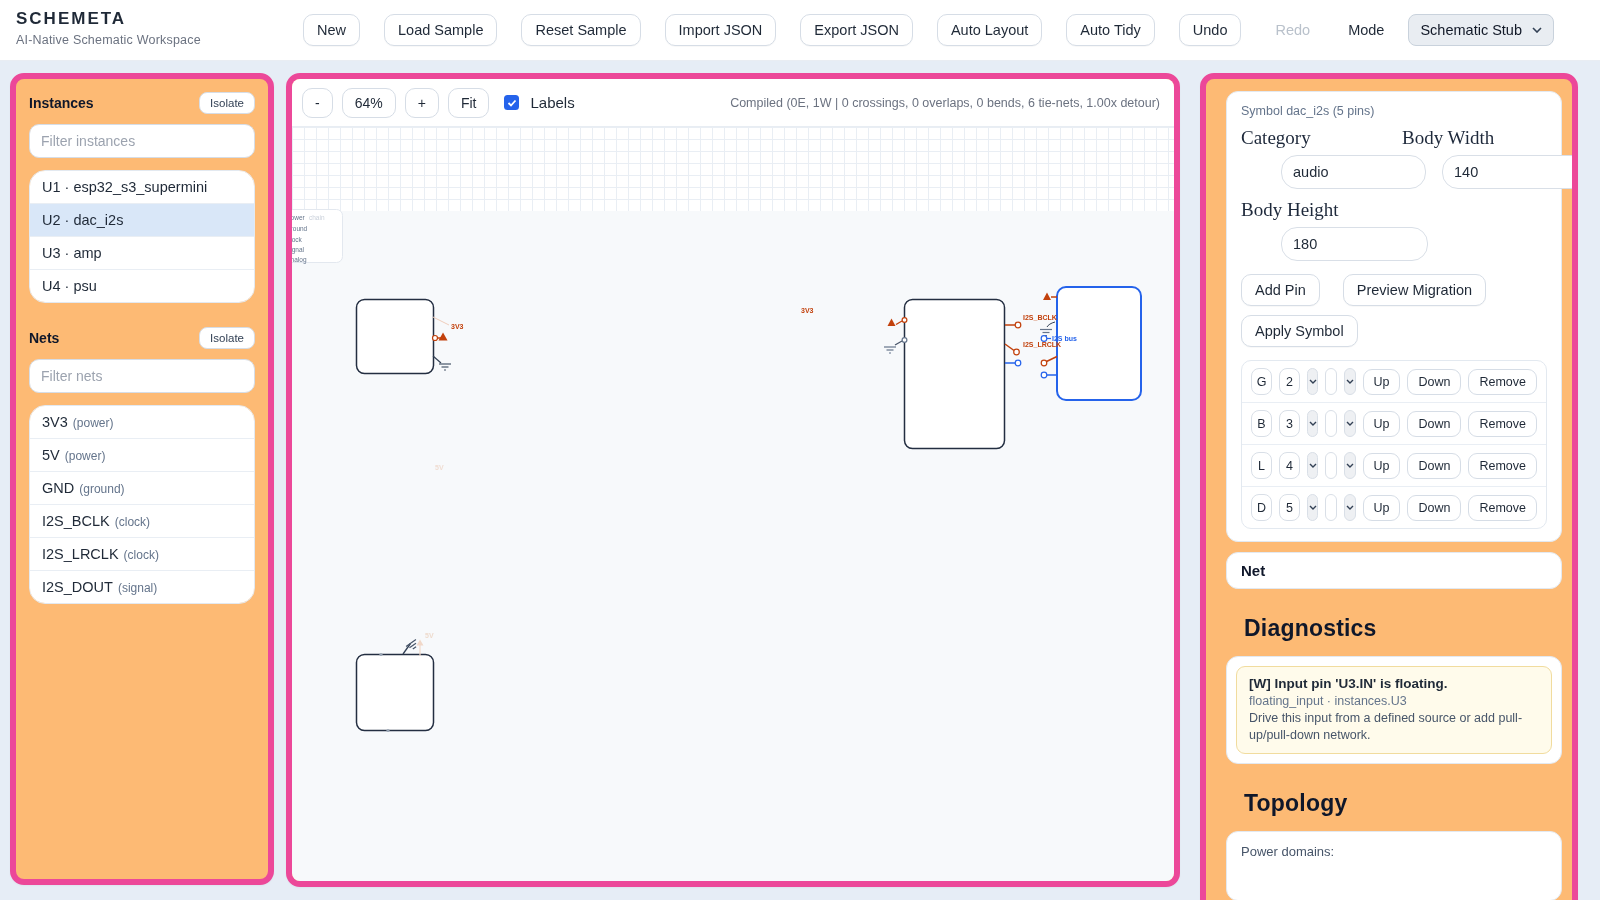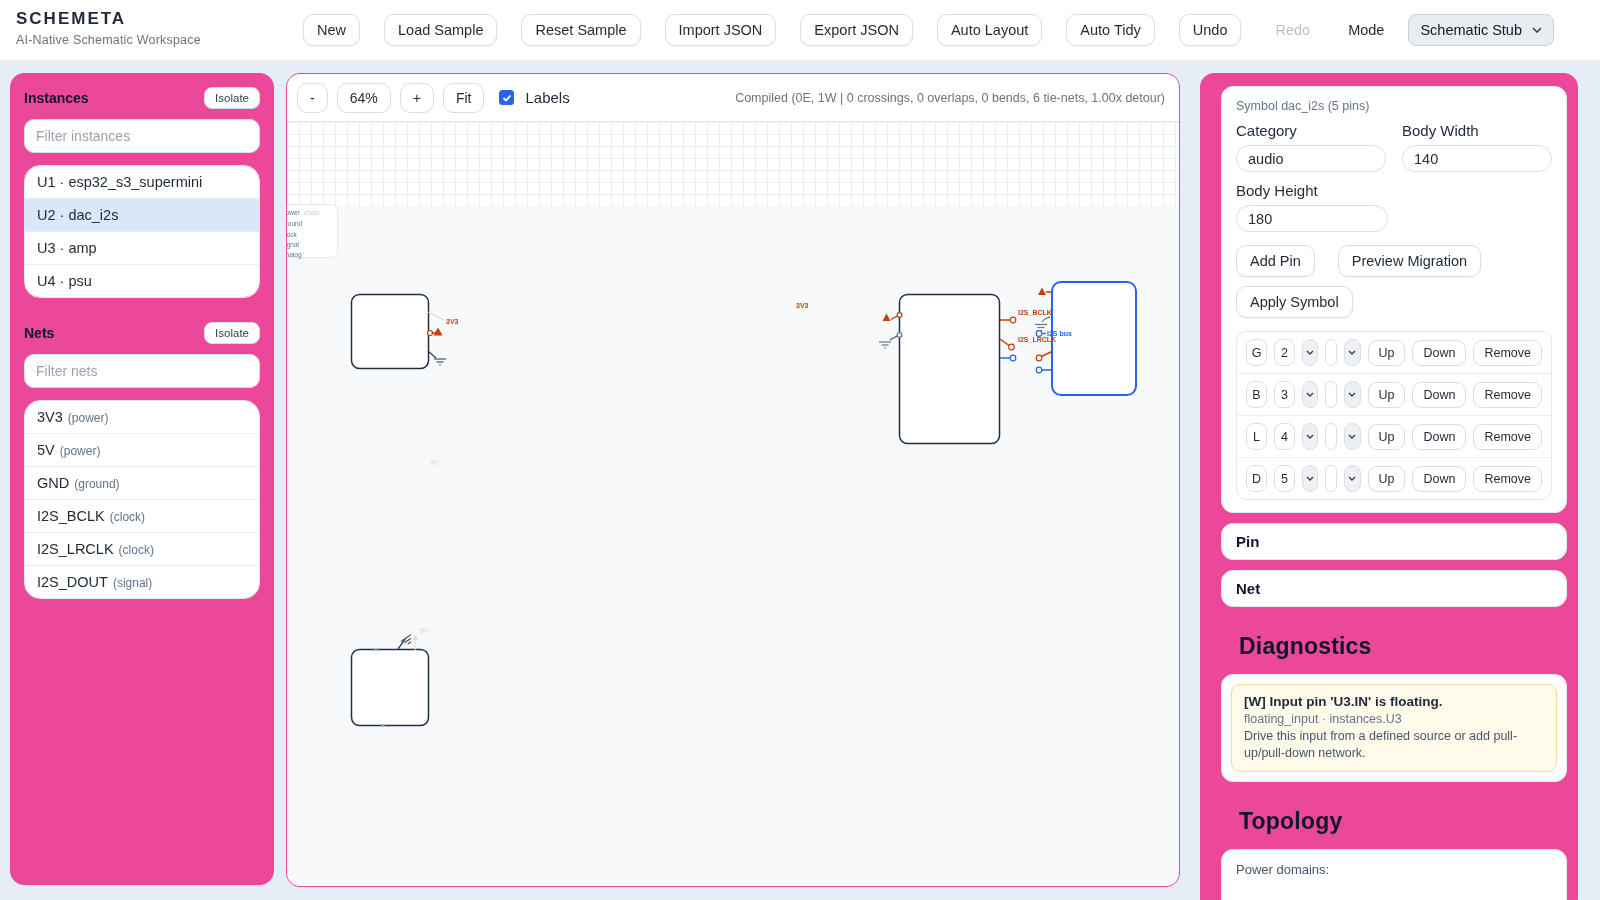--- a/index.html
+++ b/index.html
@@ -32,21 +32,21 @@
     padding:7px 10px; font-size:14.5px;
   }
   .mode-label { font-size:14.5px; color:#1f2937; margin-left:4px; }
   .mode-select {
     display:flex; align-items:center; gap:10px;
     background:#e9edf2; border:1px solid #c9d2dc; border-radius:8px;
     padding:7px 11px; font-size:14.5px; color:#111827; cursor:pointer;
   }
   
   .panel {
-    position:absolute; background:#ec4899; border:1px solid #ec4899;
+    position:absolute; background:#fdba74; border:6px solid #ec4899;
     border-radius:14px; box-shadow:0 1px 2px rgba(15,23,42,0.04);
   }
   .left-panel  { left:10px;  top:73px; width:264px; height:812px; padding:13px; }
   .canvas-panel{ left:286px; top:73px; width:894px; height:814px; padding:0; overflow:hidden; }
   .right-panel { left:1200px;top:73px; width:378px; height:840px; padding:12px 10px 12px 20px; overflow:hidden; }
   
   .sec-head { display:flex; align-items:center; justify-content:space-between; margin-bottom:10px; }
   .sec-title { font-size:14px; font-weight:bold; color:#0f172a; }
   .isolate-btn {
     font-size:11.5px; padding:4px 10px; border-radius:8px;
@@ -96,24 +96,24 @@
     background:#f7f9fb; z-index:1;
   }
   .schematic-svg { position:absolute; left:0; top:0; z-index:2; }
   .schematic-svg text { font-family:"Liberation Sans","DejaVu Sans",sans-serif; }
   
   .card { border:1px solid #e3e9f0; border-radius:12px; background:#fff; }
   .symbol-card { padding:12px 14px; margin-bottom:10px; }
   .symbol-title { font-size:12.5px; color:#64748b; margin-bottom:9px; }
   .field-grid { display:flex; gap:16px; }
   .field { flex:1; }
-  .field-label { font-size:15px; color:#1e293b; margin-bottom:6px; }
+  .field-label { font-size:19px; color:#1e293b; margin-bottom:6px;font-family:Liberation Serif, serif; }
   .text-input {
-    width:100%; height:27px; border:1px solid #d9dfe7; border-radius:16px;
-    padding:0 11px; font-size:14.5px; color:#1f2937; font-family:inherit; outline:none;
+    width:100%; height:34px; border:1px solid #d9dfe7; border-radius:16px;
+    padding:0 11px; font-size:14.5px; color:#1f2937; font-family:inherit; outline:none;margin-left:40px;
   }
   .half { width:48%; margin-top:10px; }
   .btn-row { display:flex; gap:23px; margin-top:13px; flex-wrap:wrap; }
   .pins-list { margin-top:13px; border:1px solid #e3e9f0; border-radius:10px; overflow:hidden; }
   .pin-row { display:flex; align-items:center; gap:7px; padding:7px 9px; border-top:1px solid #e9eef4; }
   .pin-row:first-child { border-top:none; }
   .mini-input {
     width:21px; height:27px; border:1px solid #d9dfe7; border-radius:8px;
     text-align:center; font-size:12.5px; color:#1f2937; font-family:inherit; outline:none; padding:0;
   }
@@ -397,21 +397,20 @@
               <polyline points="1,1 4,4 7,1" fill="none" stroke="#334155" stroke-width="1.4"></polyline>
             </svg>
           </div>
         <button class="row-btn">Up</button>
         <button class="row-btn">Down</button>
         <button class="row-btn">Remove</button>
       </div>
     </div>
   </div>
 
-  <div class="card label-card">Pin</div>
   <div class="card label-card">Net</div>
 
   <h2 class="section-h">Diagnostics</h2>
   <div class="card diag-card">
     <div class="warn-box">
       <div class="warn-title">[W] Input pin 'U3.IN' is floating.</div>
       <div class="warn-meta">floating_input · instances.U3</div>
       <div class="warn-detail">Drive this input from a defined source or add pull-up/pull-down network.</div>
     </div>
   </div>

